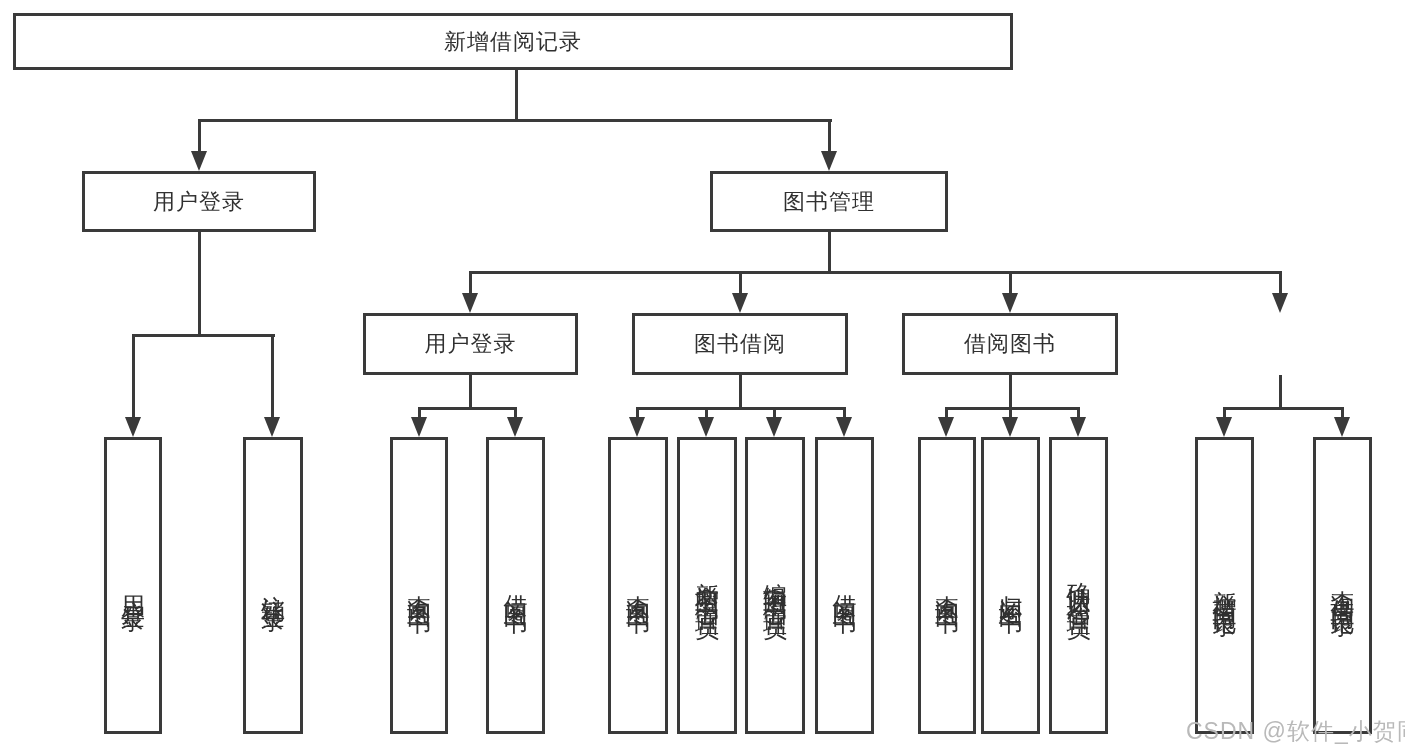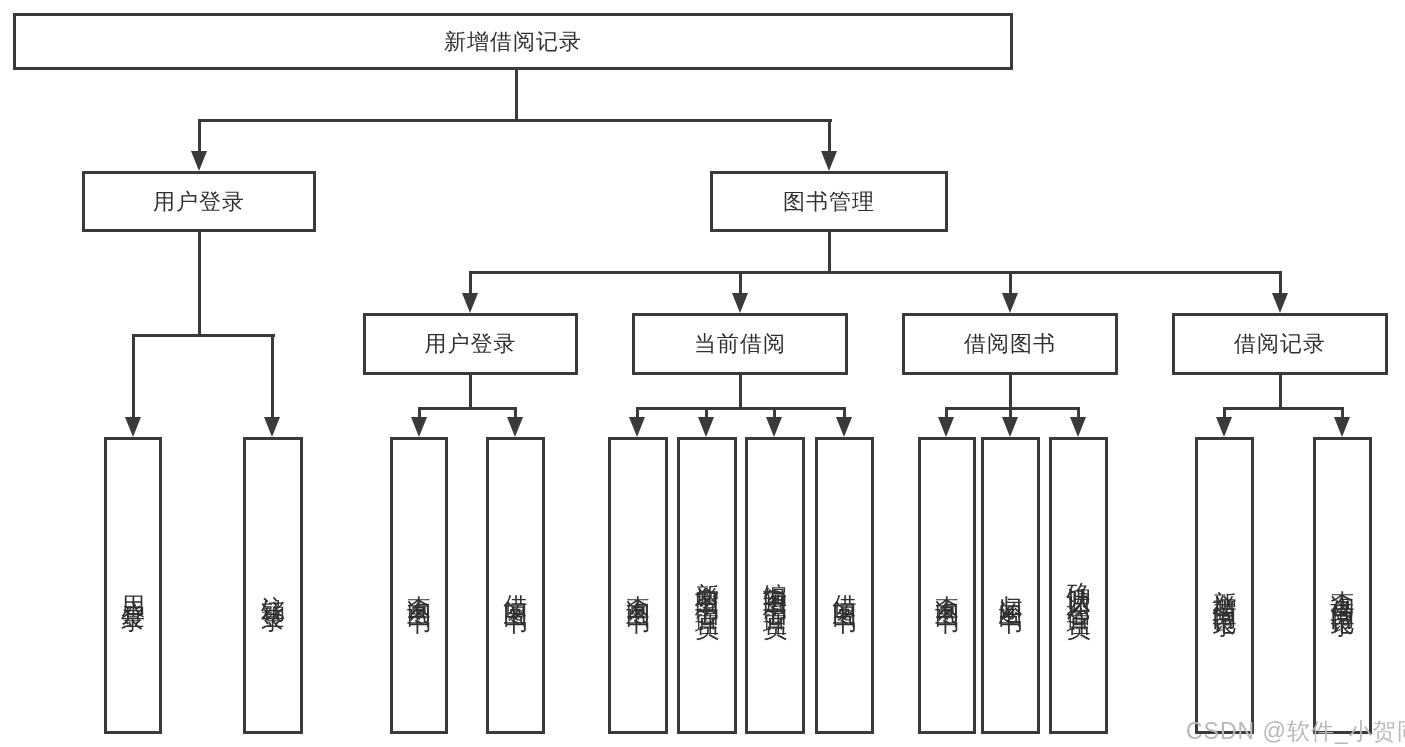--- a/index.html
+++ b/index.html
@@ -75,27 +75,24 @@
   <div class="vline" style="left:1279px;top:271px;height:24px"></div>
   <div class="arrow" style="left:462px;top:293px"></div>
   <div class="arrow" style="left:732px;top:293px"></div>
   <div class="arrow" style="left:1002px;top:293px"></div>
   <div class="arrow" style="left:1272px;top:293px"></div>
 
   <div class="node h" style="left:363px;top:313px;width:215px;height:62px">
     <span>用户登录</span>
   </div>
   <div class="node h" style="left:632px;top:313px;width:216px;height:62px">
-    <span>当前借阅</span>
+    <span>图书借阅</span>
   </div>
   <div class="node h" style="left:902px;top:313px;width:216px;height:62px">
     <span>借阅图书</span>
-  </div>
-  <div class="node h" style="left:1172px;top:313px;width:216px;height:62px">
-    <span>借阅记录</span>
   </div>
 
   <div class="vline" style="left:469px;top:375px;height:34px"></div>
   <div class="hline" style="left:418px;top:407px;width:99px"></div>
   <div class="vline" style="left:418px;top:407px;height:12px"></div>
   <div class="vline" style="left:514px;top:407px;height:12px"></div>
   <div class="arrow" style="left:411px;top:417px"></div>
   <div class="arrow" style="left:507px;top:417px"></div>
 
   <div class="vline" style="left:739px;top:375px;height:34px"></div>

